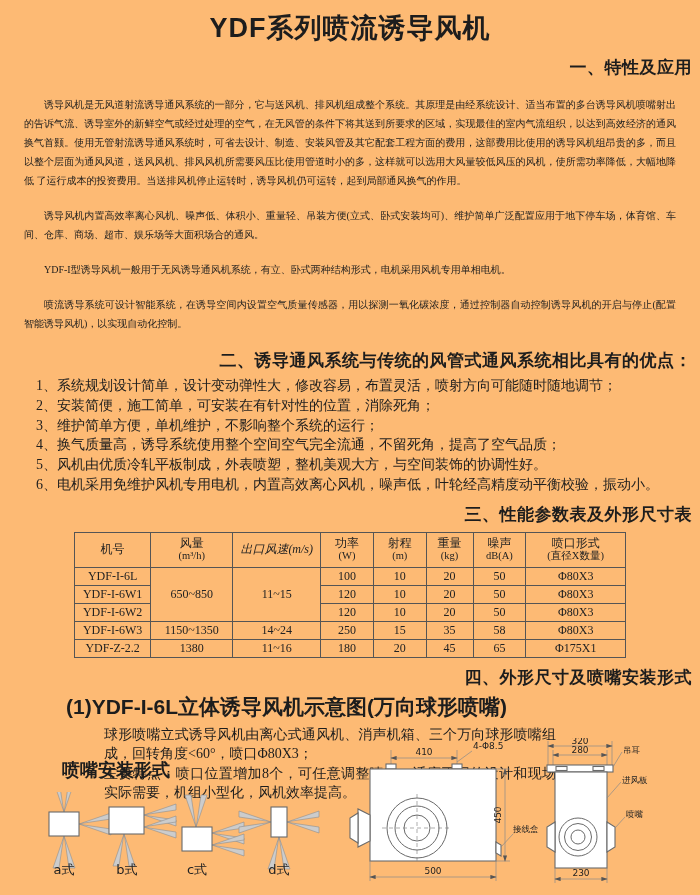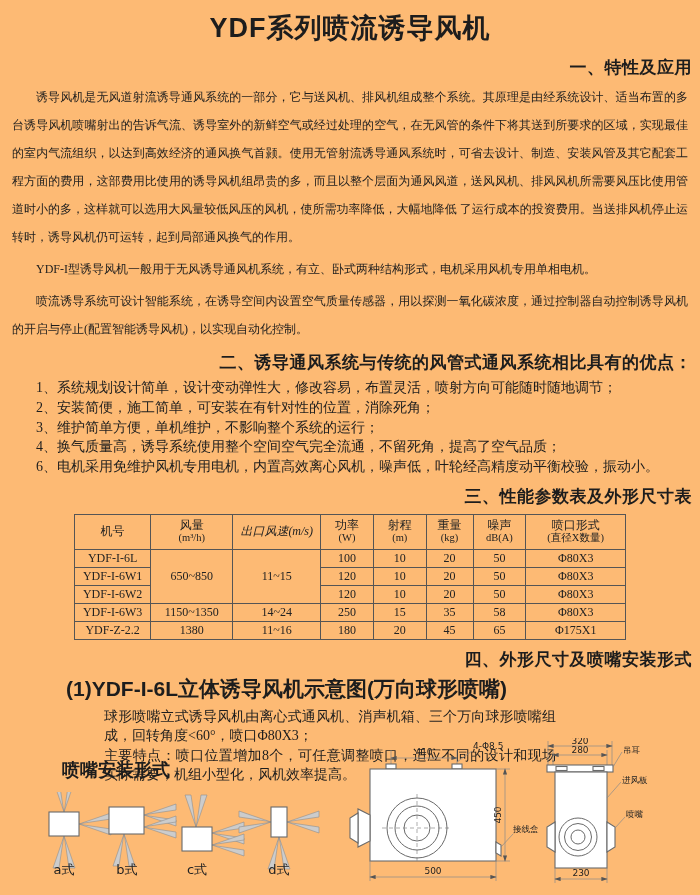--- a/index.html
+++ b/index.html
@@ -11,21 +11,21 @@
     margin:0 auto;
   }
   .title{
     text-align:center;font-family:"Liberation Sans", sans-serif;
     font-weight:bold;font-size:27px;margin:2px 0 10px 0;letter-spacing:1px;
   }
   .sec-heading{
     font-family:"Liberation Sans", sans-serif;font-weight:bold;
     font-size:17px;margin:8px 0 4px 2px;letter-spacing:.5px;text-align:right;
   }
-  .body-p{font-size:12px;line-height:28px;text-align:justify;text-indent:2em;margin:4px;}
+  .body-p{font-size:10px;line-height:19px;text-align:justify;text-indent:2em;margin:16px;}
   .adv-list{margin:2px 0 0 0;}
   .adv-item{font-size:14px;line-height:19.8px;padding-left:28px;text-align:justify;}
   .params-table{
     border-collapse:collapse;margin:6px auto 0 auto;width:552px;
     font-size:12px;text-align:center;color:#222;
   }
   .params-table th,.params-table td{border:1px solid #555;padding:0 2px;font-weight:normal;}
   .params-table th{height:34px;}
   .params-table td{height:17px;}
   .th-main{font-size:12px;line-height:13px;}
@@ -56,29 +56,31 @@
 </style>
 </head>
 <body>
 
 <div class="page">
 
   <div class="title">YDF系列喷流诱导风机</div>
 
   <div class="sec-heading">一、特性及应用</div>
   <p class="body-p">诱导风机是无风道射流诱导通风系统的一部分，它与送风机、排风机组成整个系统。其原理是由经系统设计、适当布置的多台诱导风机喷嘴射出的告诉气流、诱导室外的新鲜空气或经过处理的空气，在无风管的条件下将其送到所要求的区域，实现最佳的室内气流组织，以达到高效经济的通风换气首颢。使用无管射流诱导通风系统时，可省去设计、制造、安装风管及其它配套工程方面的费用，这部费用比使用的诱导风机组昂贵的多，而且以整个层面为通风风道，送风风机、排风风机所需要风压比使用管道时小的多，这样就可以选用大风量较低风压的风机，使所需功率降低，大幅地降低 了运行成本的投资费用。当送排风机停止运转时，诱导风机仍可运转，起到局部通风换气的作用。</p>
+  <p class="body-p">诱导风机内置高效率离心风机、噪声低、体积小、重量轻、吊装方便(立式、卧式安装均可)、维护简单广泛配置应用于地下停车场，体育馆、车间、仓库、商场、超市、娱乐场等大面积场合的通风。</p>
   <p class="body-p">YDF-I型诱导风机一般用于无风诱导通风机系统，有立、卧式两种结构形式，电机采用风机专用单相电机。</p>
   <p class="body-p">喷流诱导系统可设计智能系统，在诱导空间内设置空气质量传感器，用以探测一氧化碳浓度，通过控制器自动控制诱导风机的开启与停止(配置智能诱导风机)，以实现自动化控制。</p>
 
   <div class="sec-heading">二、诱导通风系统与传统的风管式通风系统相比具有的优点：</div>
   <div class="adv-list">
     <div class="adv-item">1、系统规划设计简单，设计变动弹性大，修改容易，布置灵活，喷射方向可能随时随地调节；</div>
     <div class="adv-item">2、安装简便，施工简单，可安装在有针对性的位置，消除死角；</div>
     <div class="adv-item">3、维护简单方便，单机维护，不影响整个系统的运行；</div>
     <div class="adv-item">4、换气质量高，诱导系统使用整个空间空气完全流通，不留死角，提高了空气品质；</div>
+    <div class="adv-item">5、风机由优质冷轧平板制成，外表喷塑，整机美观大方，与空间装饰的协调性好。</div>
     <div class="adv-item">6、电机采用免维护风机专用电机，内置高效离心风机，噪声低，叶轮经高精度动平衡校验，振动小。</div>
   </div>
 
   <div class="sec-heading">三、性能参数表及外形尺寸表</div>
 
   <table class="params-table">
     <thead>
       <tr>
         <th class="col-model">
             <div class="th-main">机号</div>

